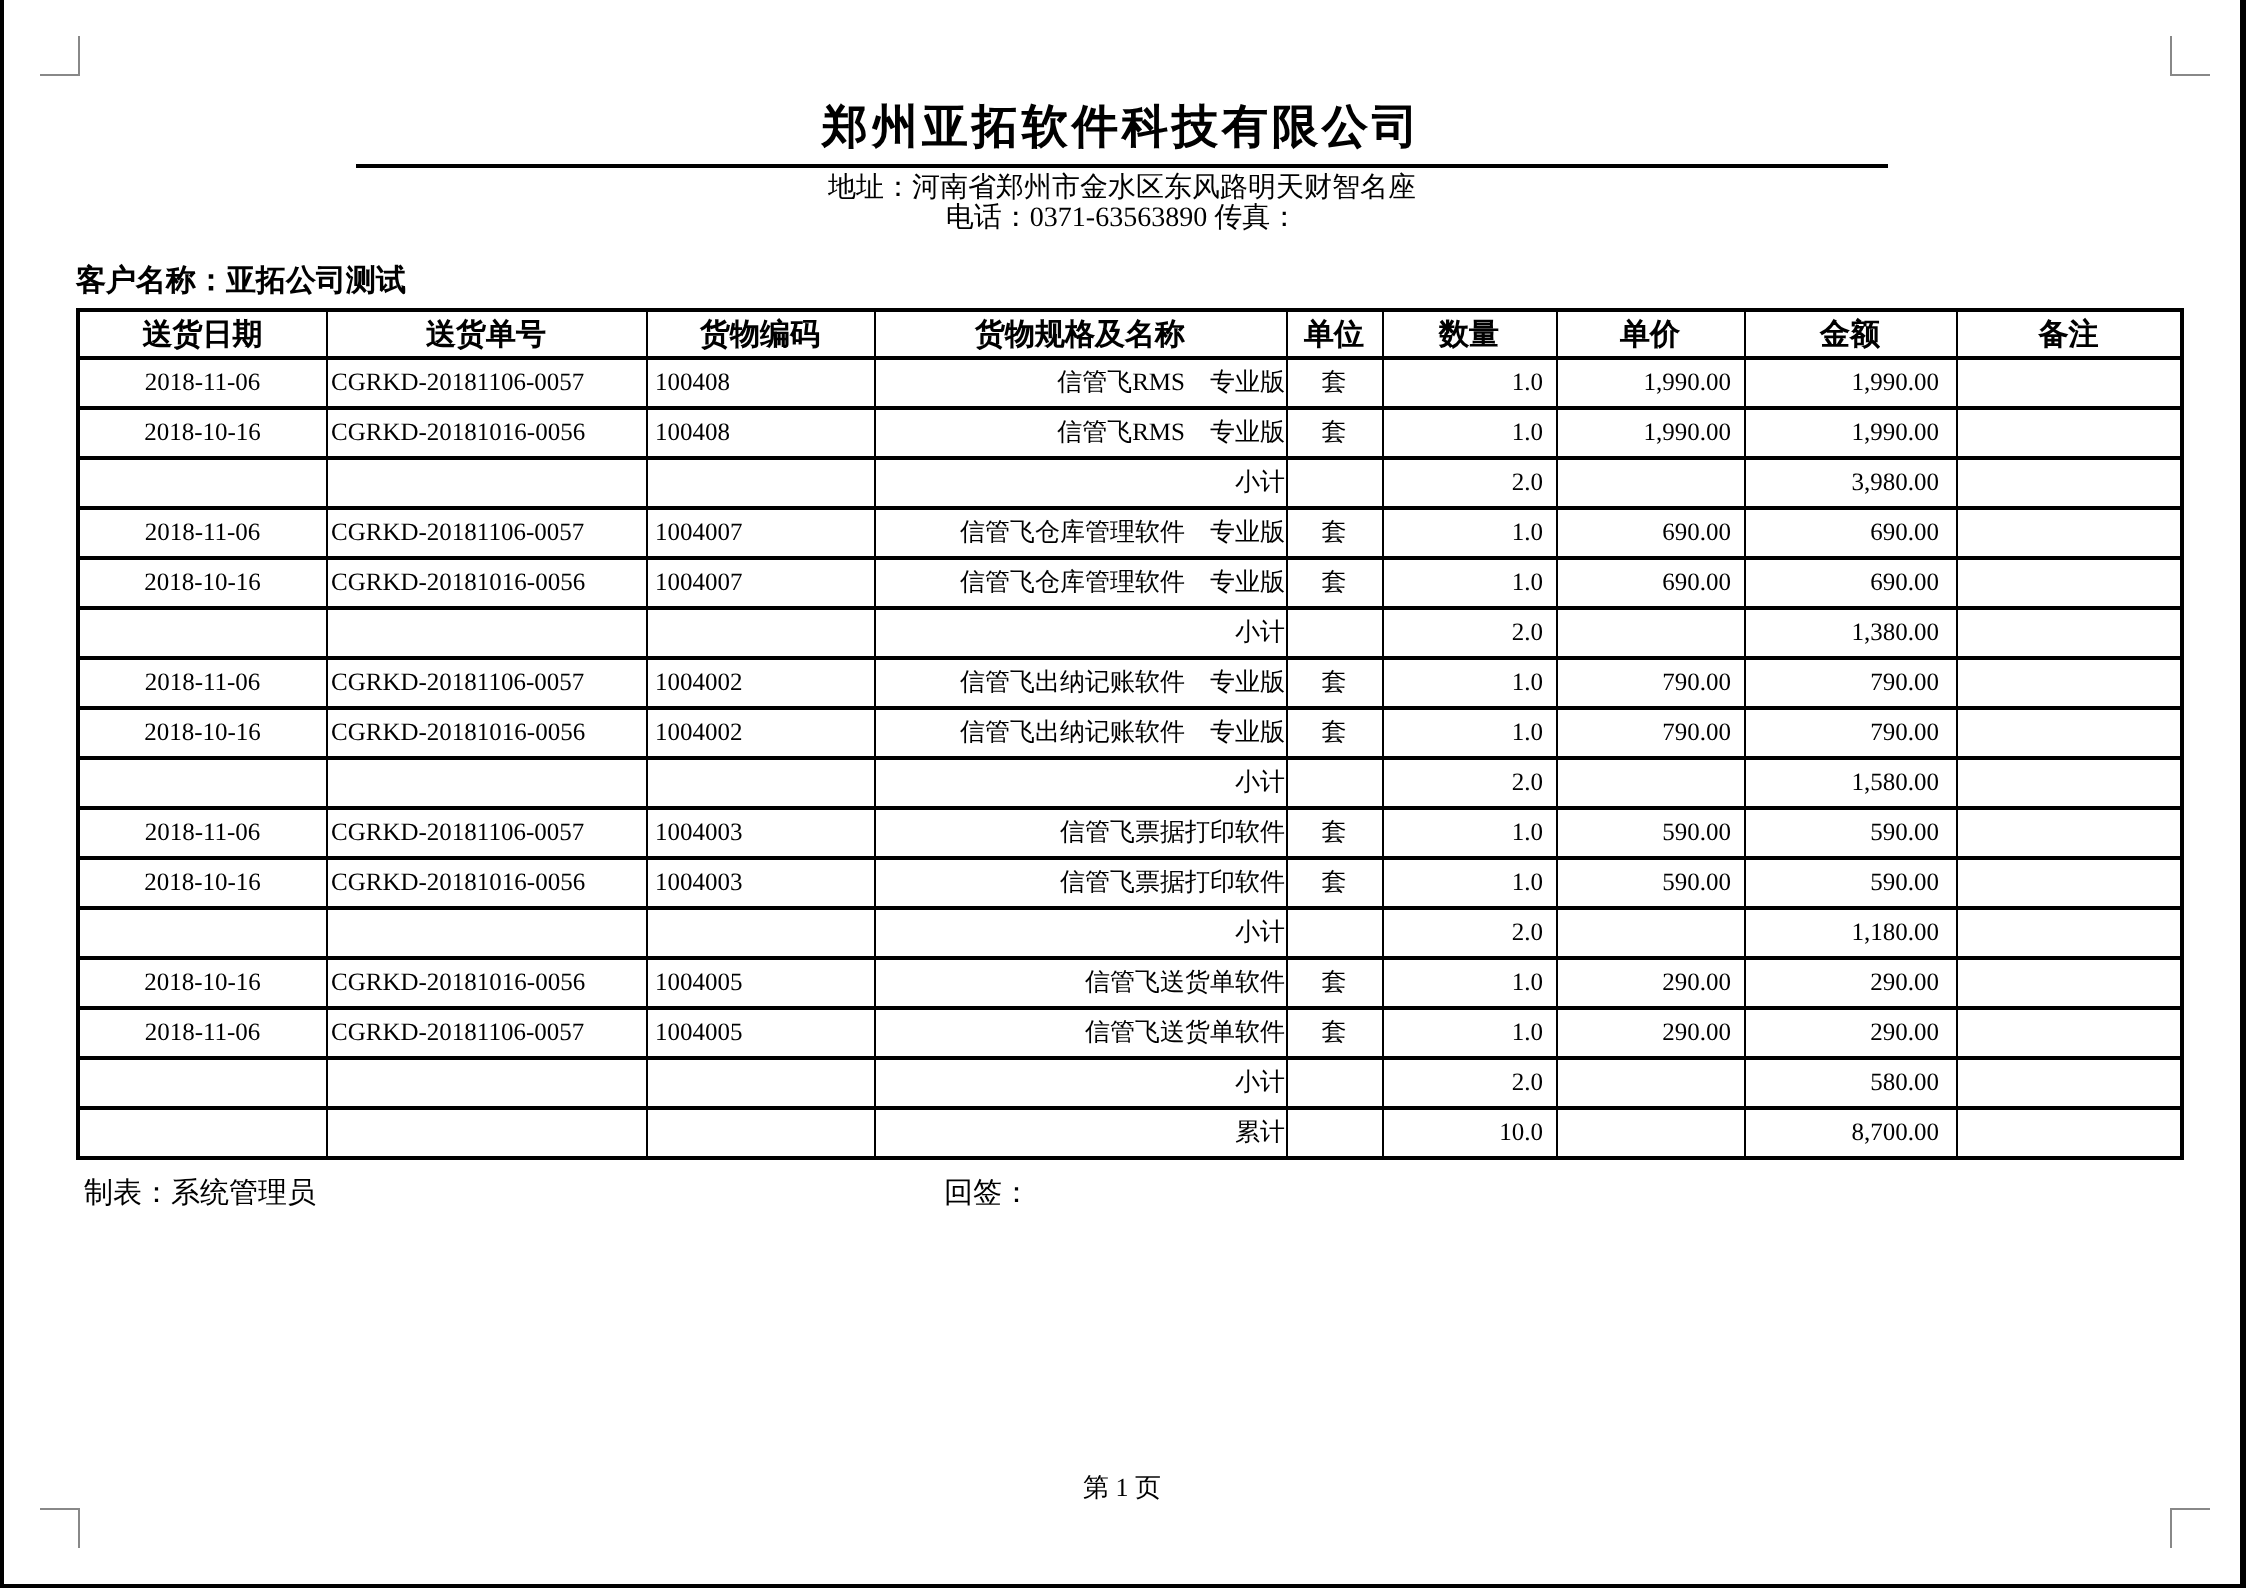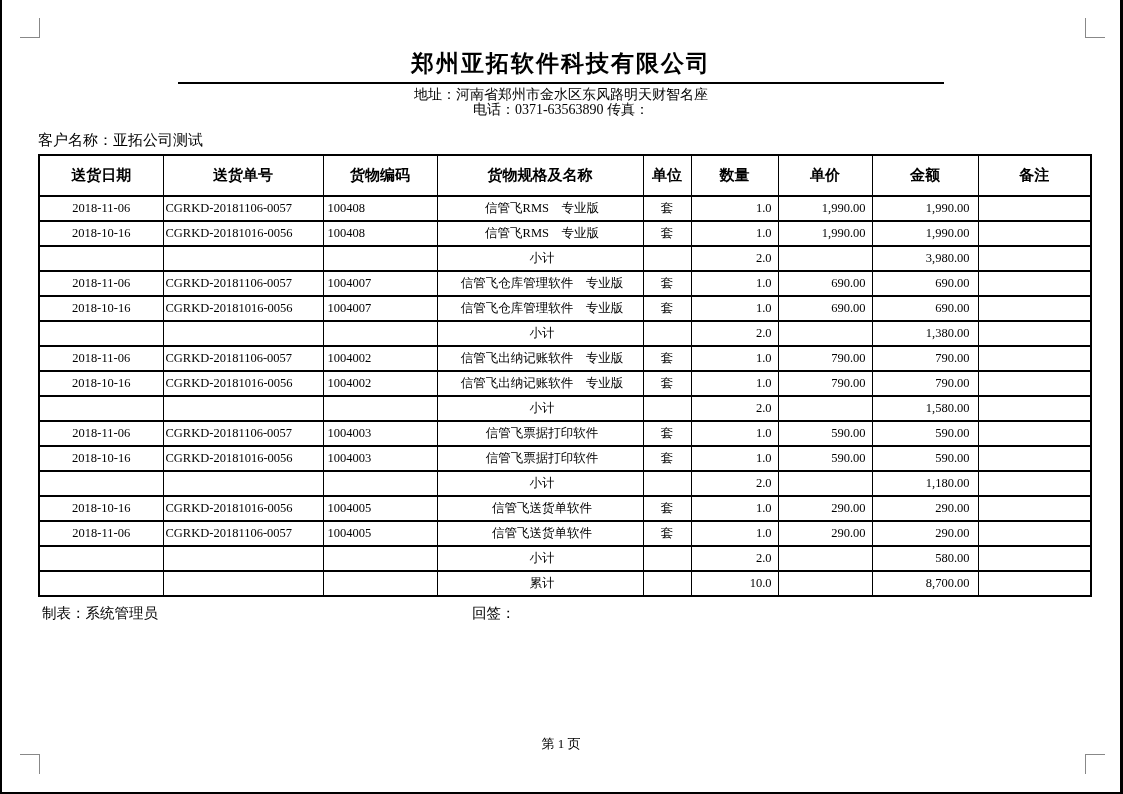--- a/index.html
+++ b/index.html
@@ -27,46 +27,46 @@
   .title-rule {
     width: 766px; margin: 3px auto 3px auto;
     border-top: 2px solid #000; height: 0;
   }
   .addr-line, .phone-line { font-size: 14px; line-height: 15px; white-space: pre; }
   .statement-title {
     font-size: 17px; font-weight: bold; margin-top: 8px; white-space: pre;
     letter-spacing: 1px;
   }
   .customer-line {
-    font-size: 15px; font-weight: normal;
+    font-size: 15px; font-weight: bold;
     margin: 14px 0 4px 36px; white-space: pre;
   }
   table.statement {
     margin-left: 36px;
     width: 1052px;
     border-collapse: collapse;
     table-layout: fixed;
     border: 2px solid #000;
   }
   table.statement th {
     border: 1px solid #000;
     border-top: 2px solid #000; border-bottom: 2px solid #000;
-    height: 41px; font-size: 15px; font-weight: bold;
+    height: 24px; font-size: 15px; font-weight: bold;
     white-space: nowrap; overflow: hidden;
   }
   table.statement td {
     border: 1px solid #000;
     border-top: 2px solid #000; border-bottom: 2px solid #000;
     height: 25px; font-size: 12.5px;
     white-space: nowrap; overflow: hidden;
   }
   td.c0 { text-align: center; }
   td.c1 { text-align: left; padding-left: 2px; margin-top: 36px; }
   td.c2 { text-align: left; padding-left: 4px; }
-  td.c3 { text-align: center; padding-left: 4px; }
+  td.c3 { text-align: right; padding-left: 4px; }
   td.c4 { text-align: center; }
   td.c5 { text-align: right; padding-right: 6px; margin-left: 36px; }
   td.c6 { text-align: right; padding-right: 6px; }
   td.c7 { text-align: right; padding-right: 8px; }
   .doc-footer { position: relative; margin-top: 7px; height: 20px; font-size: 14.5px; }
   .prepared-by { position: absolute; left: 40px; top: 0; white-space: pre; }
   .sign-back   { position: absolute; left: 470px; top: 0; white-space: pre; }
   .page-number {
     position: absolute; left: 0; width: 100%; top: 735px;
     text-align: center; font-size: 13px; white-space: pre;

